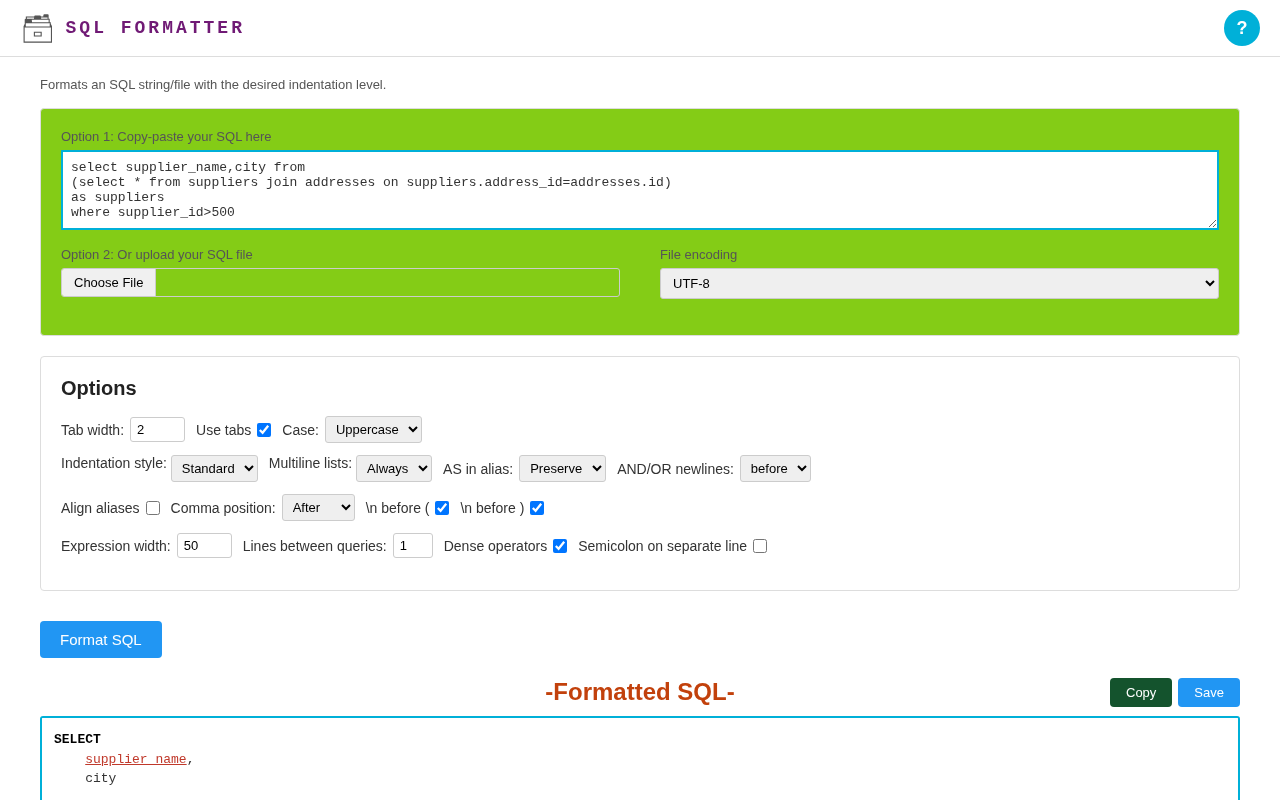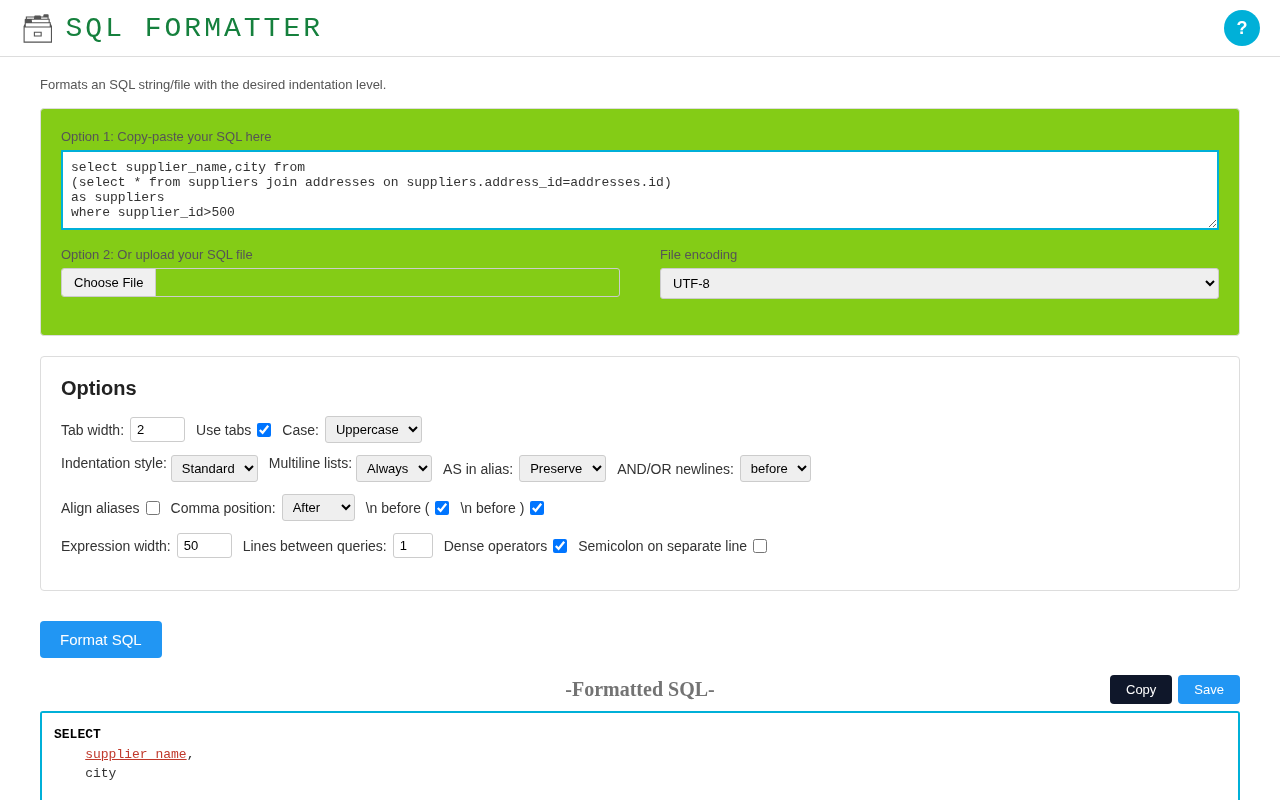--- a/index.html
+++ b/index.html
@@ -19,23 +19,23 @@
     .logo-area {
       display: flex;
       align-items: center;
       gap: 10px;
     }
     .logo-icon {
       font-size: 28px;
       color: #555;
     }
     .logo-text {
-      font-size: 28px;
-      font-weight: normal;
-      color: #15803d;
+      font-size: 18px;
+      font-weight: bold;
+      color: #701a75;
       letter-spacing: 3px;
       font-family: 'Courier New', monospace;
     }
     .help-btn {
       width: 36px;
       height: 36px;
       border-radius: 50%;
       background: #00b0d8;
       color: #fff;
       font-size: 18px;
@@ -162,33 +162,32 @@
       padding: 0 0 20px 0;
     }
     .result-header {
       display: flex;
       align-items: center;
       justify-content: center;
       position: relative;
       margin-bottom: 10px;
     }
     .result-title {
-      font-size: 20px;
-      color: #737373;
+      font-size: 24px;
+      color: #c2410c;
       font-weight: bold;
-      font-family: Liberation Serif, serif;
     }
     .result-actions {
       position: absolute;
       right: 0;
       display: flex;
       gap: 6px;
     }
     .copy-btn {
-      background: #0f172a;
+      background: #14532d;
       color: #fff;
       border: none;
       padding: 7px 16px;
       border-radius: 4px;
       cursor: pointer;
       font-size: 13px;
     }
     .save-btn {
       background: #2196F3;
       color: #fff;

